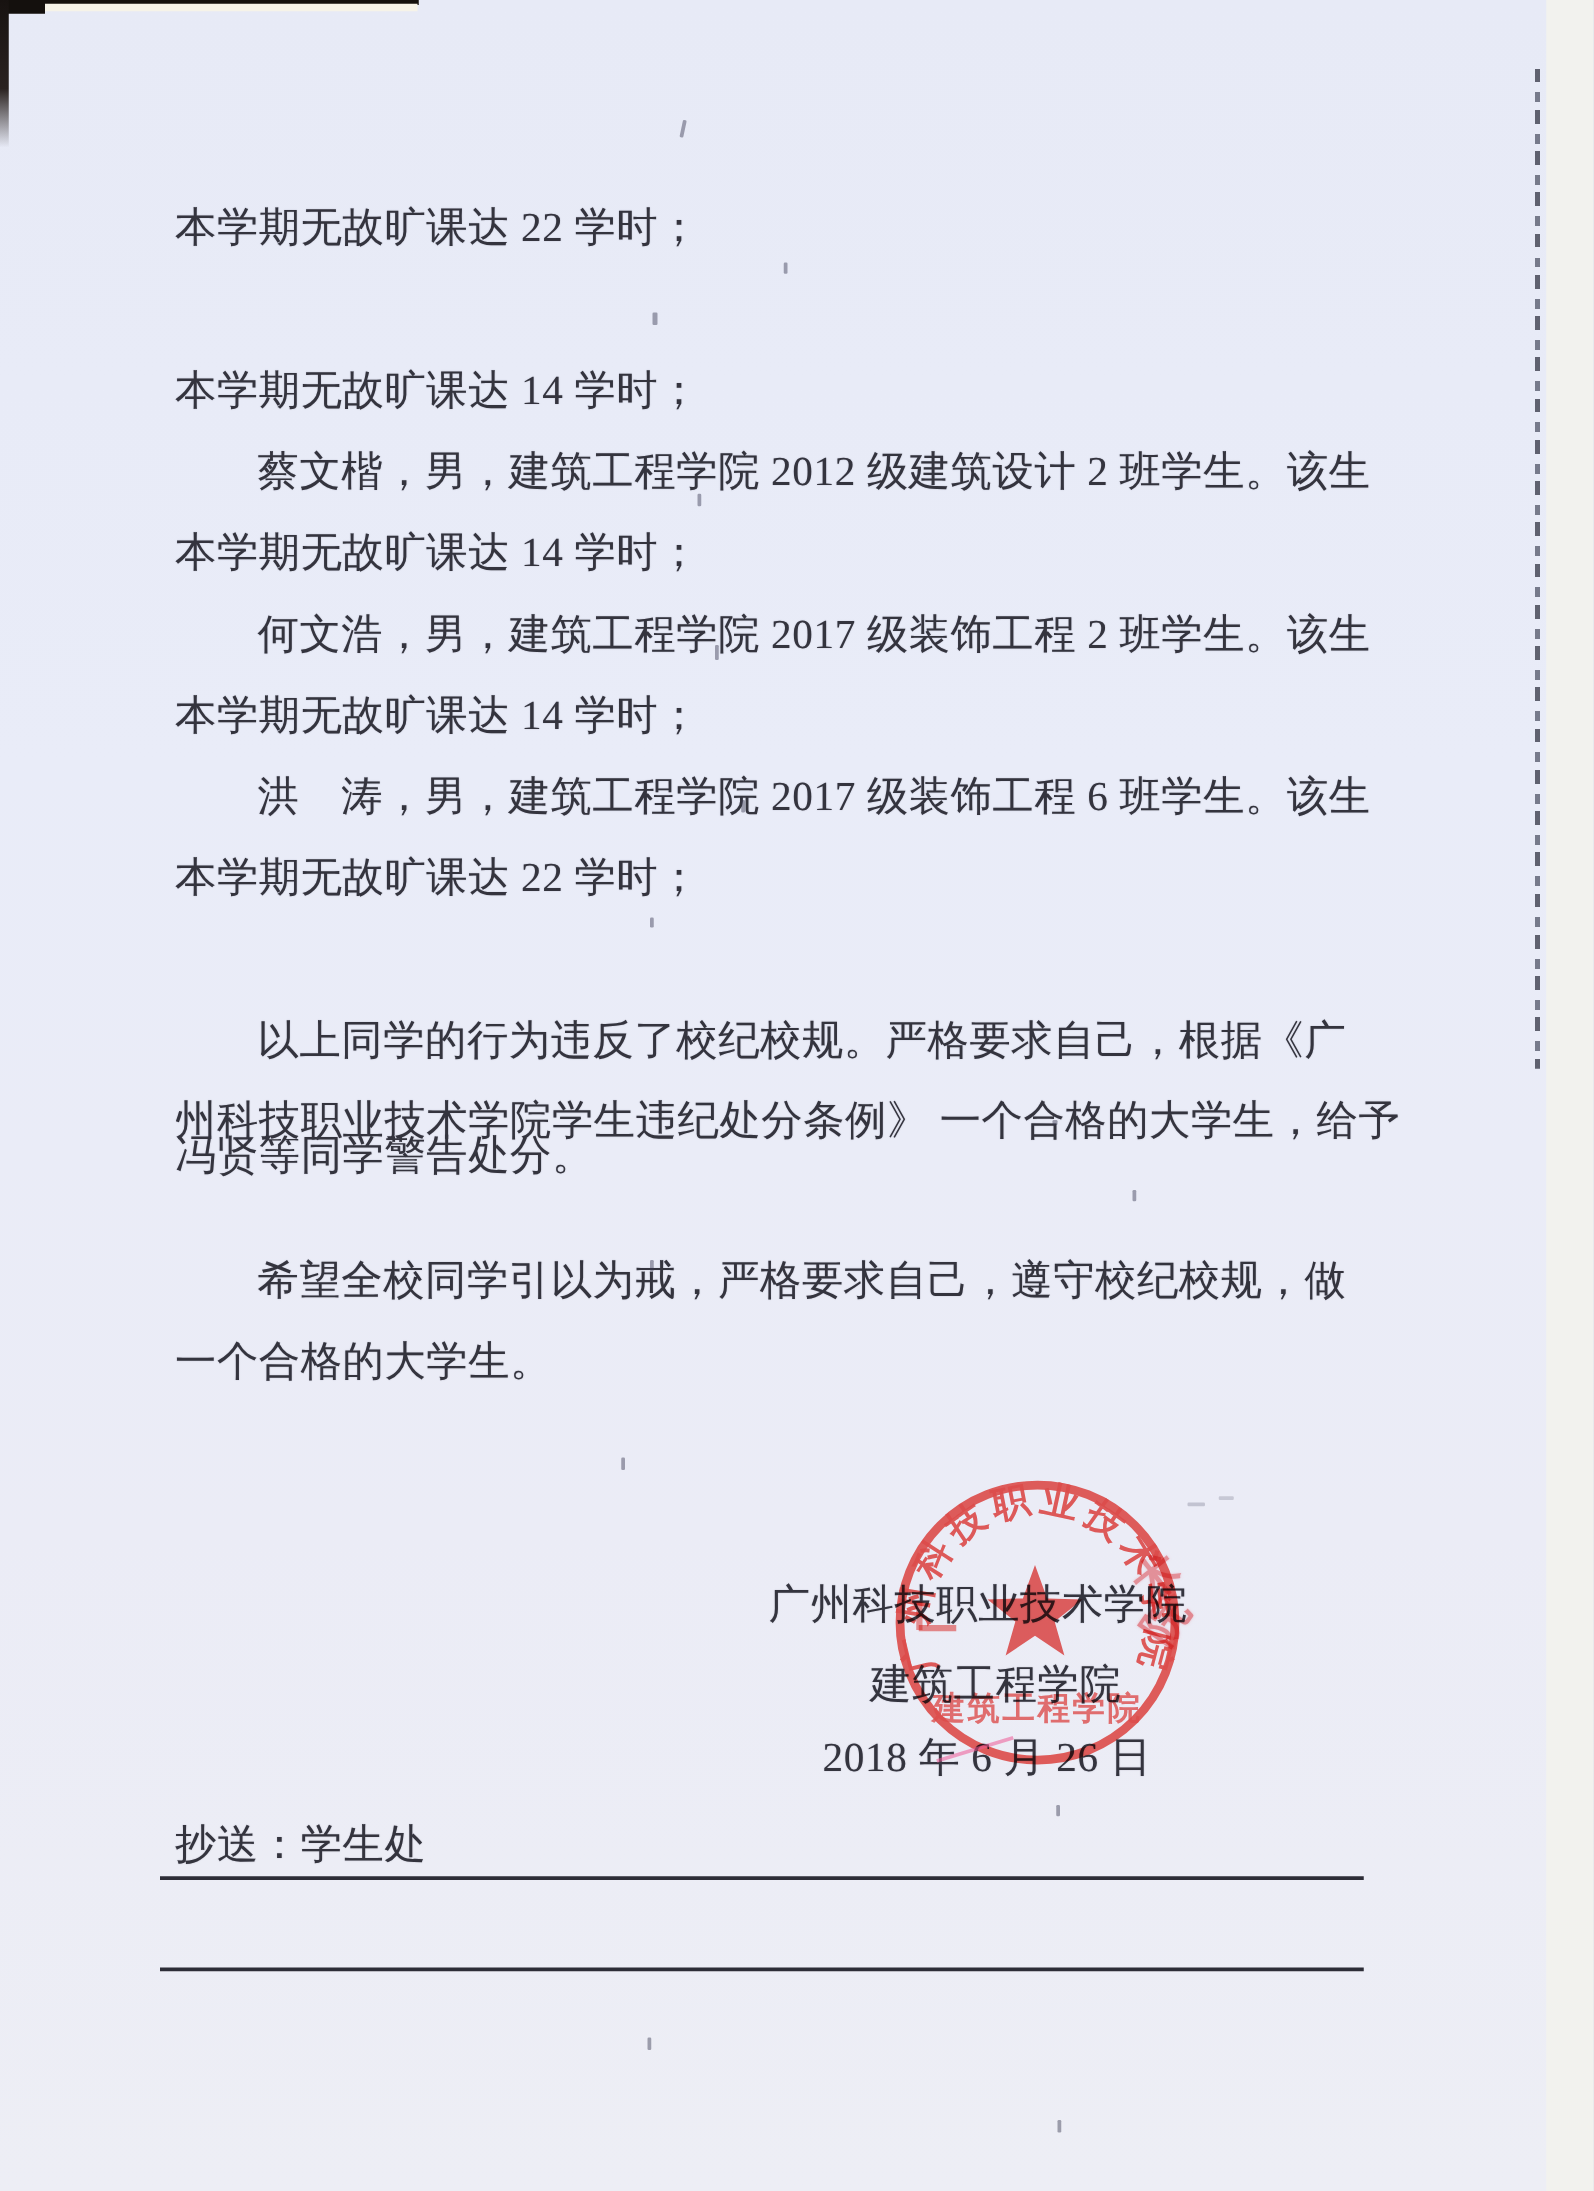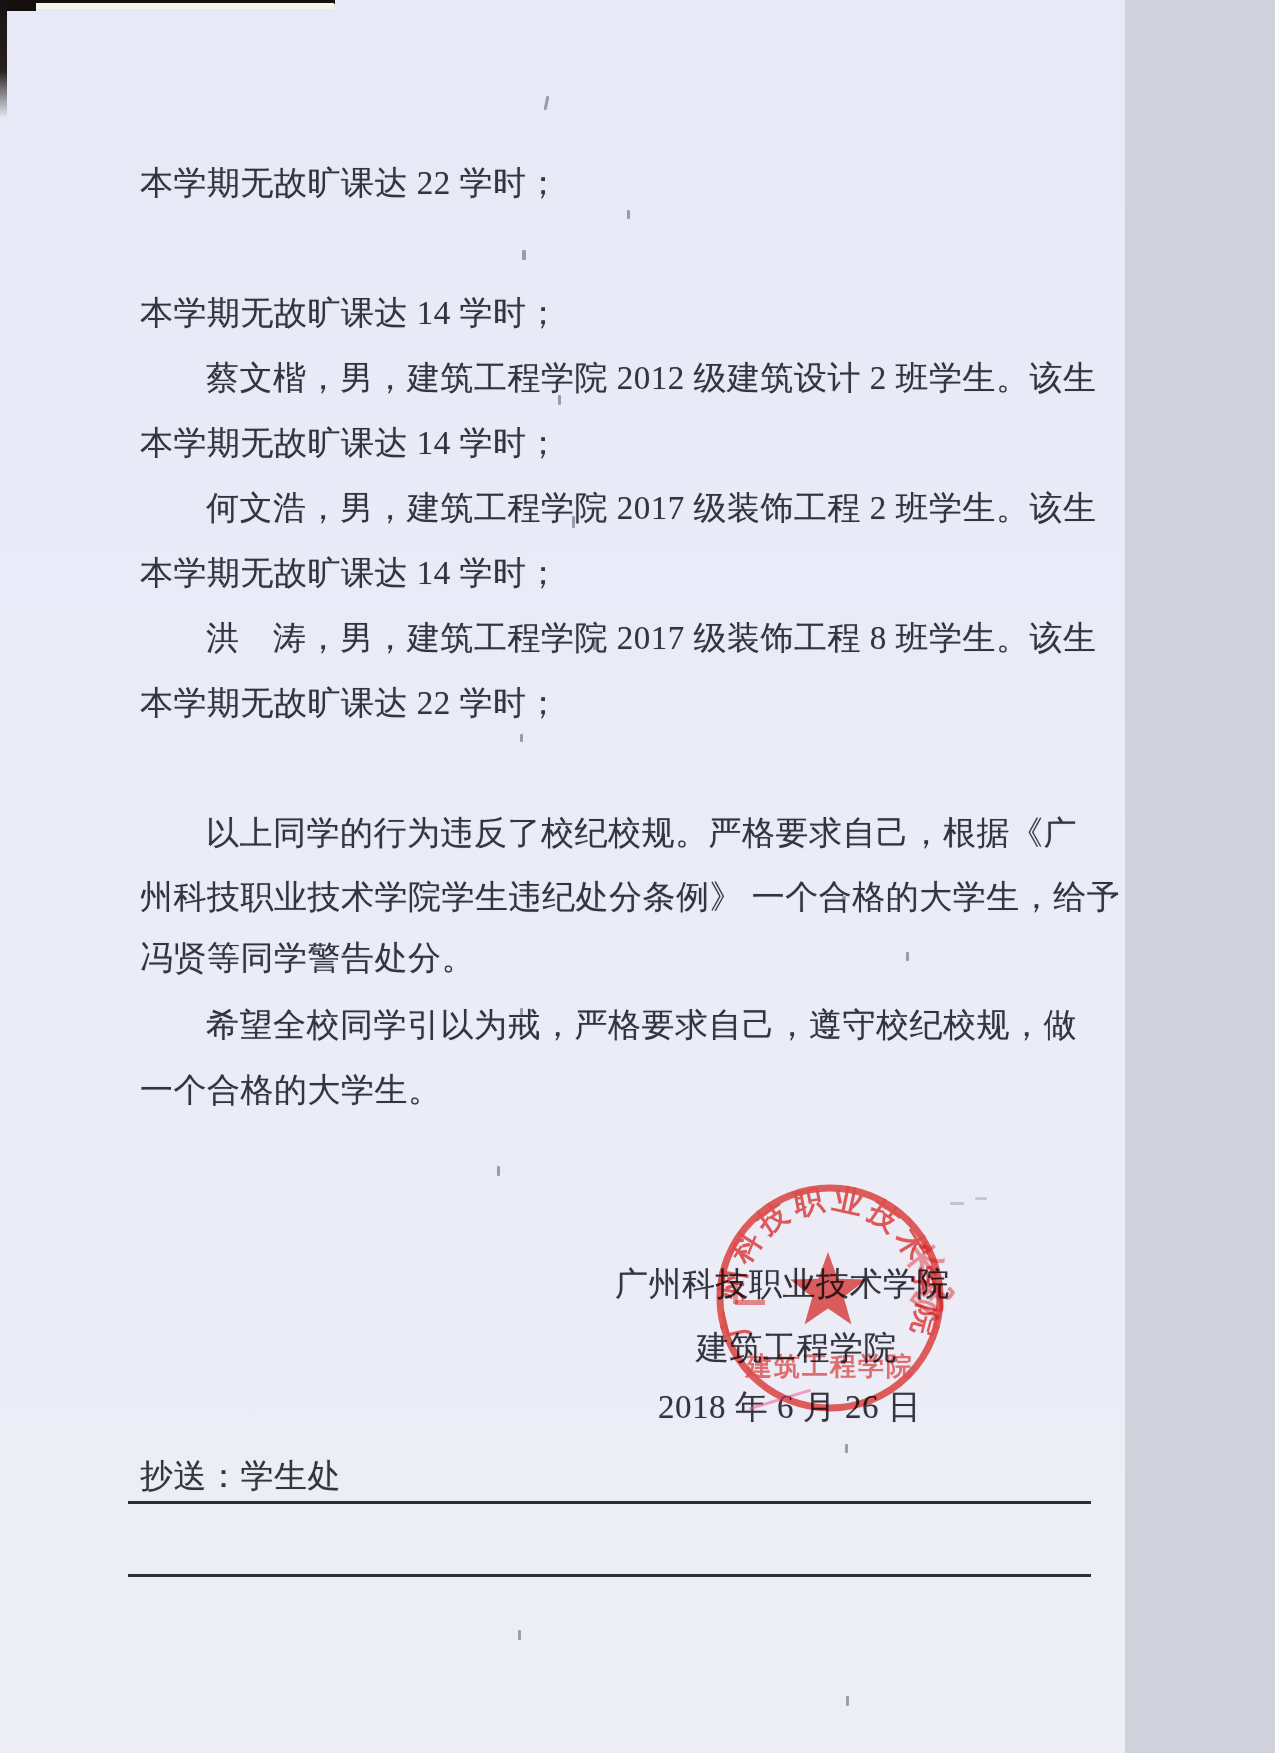--- a/index.html
+++ b/index.html
@@ -1,17 +1,17 @@
 <!DOCTYPE html>
 <html><head>
 <meta charset="utf-8">
 <style>
   html,body{margin:0;padding:0;background:#cfd2da;}
   .page{
-    position:relative;width:1125px;height:1753px;overflow:hidden;
+    position:relative;width:1275px;height:1753px;overflow:hidden;
     background:linear-gradient(180deg,#e7eaf6 0%,#e9ecf8 35%,#ebecf6 70%,#edeef5 100%);
     font-family:"Liberation Serif","DejaVu Serif",serif;
     color:#34343e;
   }
   
   .line{
     position:absolute;left:140px;height:34px;line-height:34px;
     font-size:33px;letter-spacing:.5px;white-space:pre;
     text-shadow:0 0 1px rgba(54,54,78,.35);
   }
@@ -47,26 +47,26 @@
   <div class="corner-left"></div>
   <div class="edge-strip"></div>
   <div class="edge-line"></div>
 
   <div class="line" style="top:166px">本学期无故旷课达 22 学时；</div>
   <div class="line" style="top:296px">本学期无故旷课达 14 学时；</div>
   <div class="line indent" style="top:361px">蔡文楷，男，建筑工程学院 2012 级建筑设计 2 班学生。该生</div>
   <div class="line" style="top:426px">本学期无故旷课达 14 学时；</div>
   <div class="line indent" style="top:491px">何文浩，男，建筑工程学院 2017 级装饰工程 2 班学生。该生</div>
   <div class="line" style="top:556px">本学期无故旷课达 14 学时；</div>
-  <div class="line indent" style="top:621px">洪　涛，男，建筑工程学院 2017 级装饰工程 8 班学生。该生</div>
+  <div class="line indent" style="top:621px">洪　涛，男，建筑工程学院 2017 级装饰工程 6 班学生。该生</div>
   <div class="line" style="top:686px">本学期无故旷课达 22 学时；</div>
 
   <div class="line indent" style="top:816px">以上同学的行为违反了校纪校规。严格要求自己，根据《广</div>
   <div class="line" style="top:880px">州科技职业技术学院学生违纪处分条例》 一个合格的大学生，给予</div>
-  <div class="line" style="top:941px">冯贤等同学警告处分。</div>
+  <div class="line" style="top:908px">冯贤等同学警告处分。</div>
   <div class="line indent" style="top:1008px">希望全校同学引以为戒，严格要求自己，遵守校纪校规，做</div>
   <div class="line" style="top:1073px">一个合格的大学生。</div>
 
   <div class="sig" style="left:615px;top:1267px">广州科技职业技术学院</div>
   <div class="sig" style="left:696px;top:1331px">建筑工程学院</div>
   <div class="sig" style="left:658px;top:1390px">2018 年 6 月 26 日</div>
 
   <svg class="seal" width="290" height="290" viewBox="0 0 290 290">
     <circle cx="145" cy="145" r="110" fill="none" stroke="#ee4741" stroke-width="7" opacity="0.92"></circle>
     <path id="sealArc" d="M 65.3 182.2 A 88 88 0 1 1 224.7 182.2" fill="none"></path>

